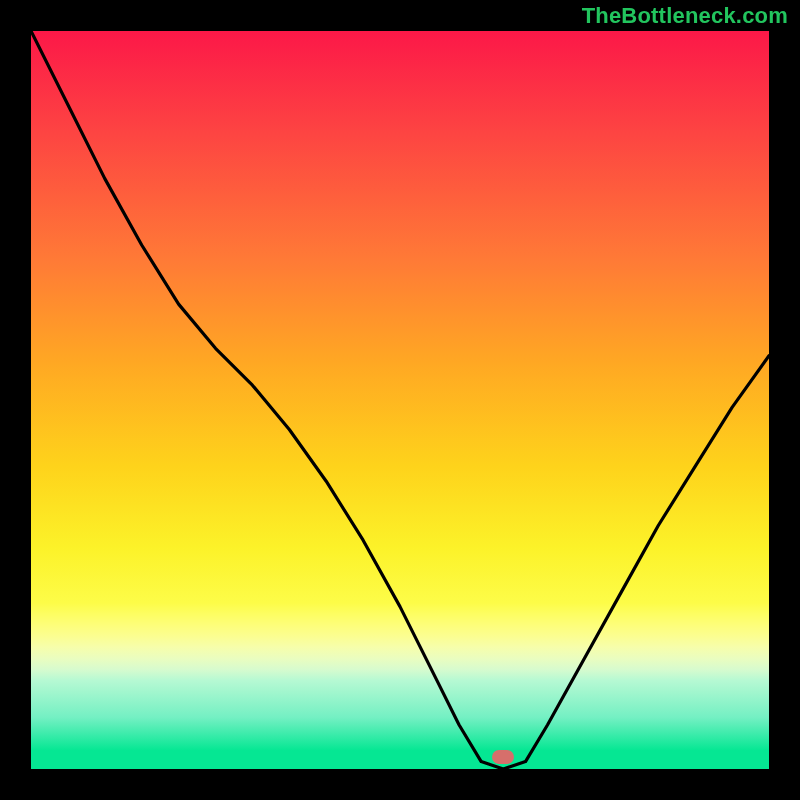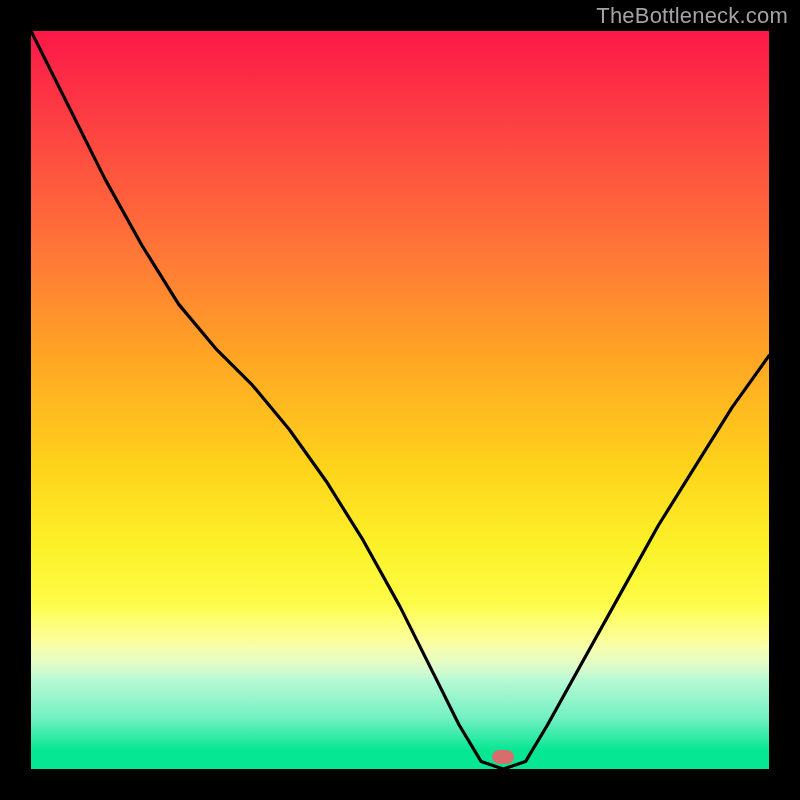--- a/index.html
+++ b/index.html
@@ -43,22 +43,22 @@
       #05e793 97.5%,
       #05e793 100%
     );
   }
   .watermark {
     position: absolute;
     top: 3px;
     right: 12px;
     font-family: Arial, Helvetica, sans-serif;
     font-size: 22px;
-    font-weight: normal;
-    color: #a3a3a3;
+    font-weight: bold;
+    color: #22c55e;
     letter-spacing: 0.2px;
   }
   .marker {
     position: absolute;
     width: 22px;
     height: 14px;
     border-radius: 7px;
     background: #d66f6b;
     transform: translate(-50%, -50%);
   }

